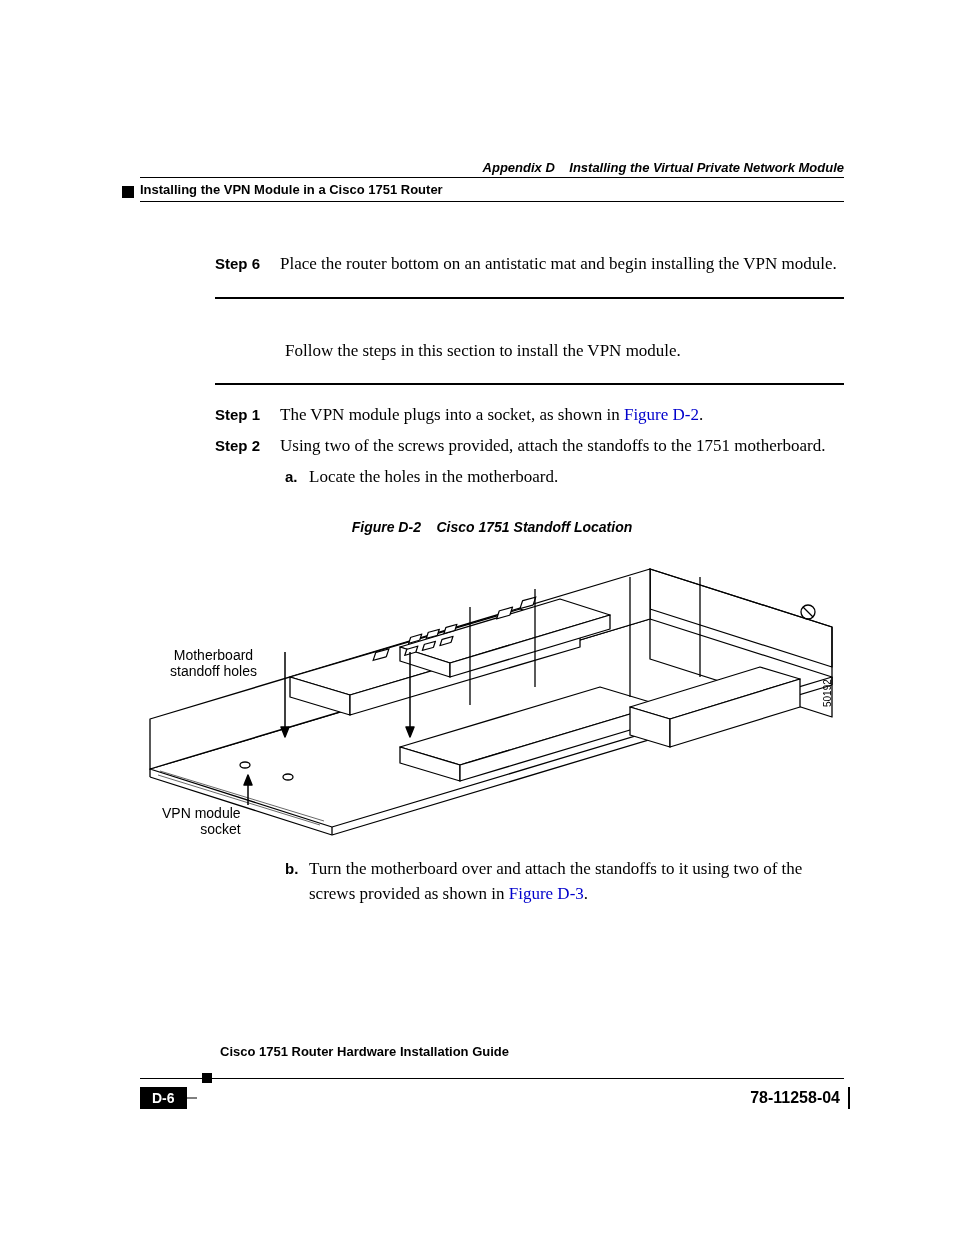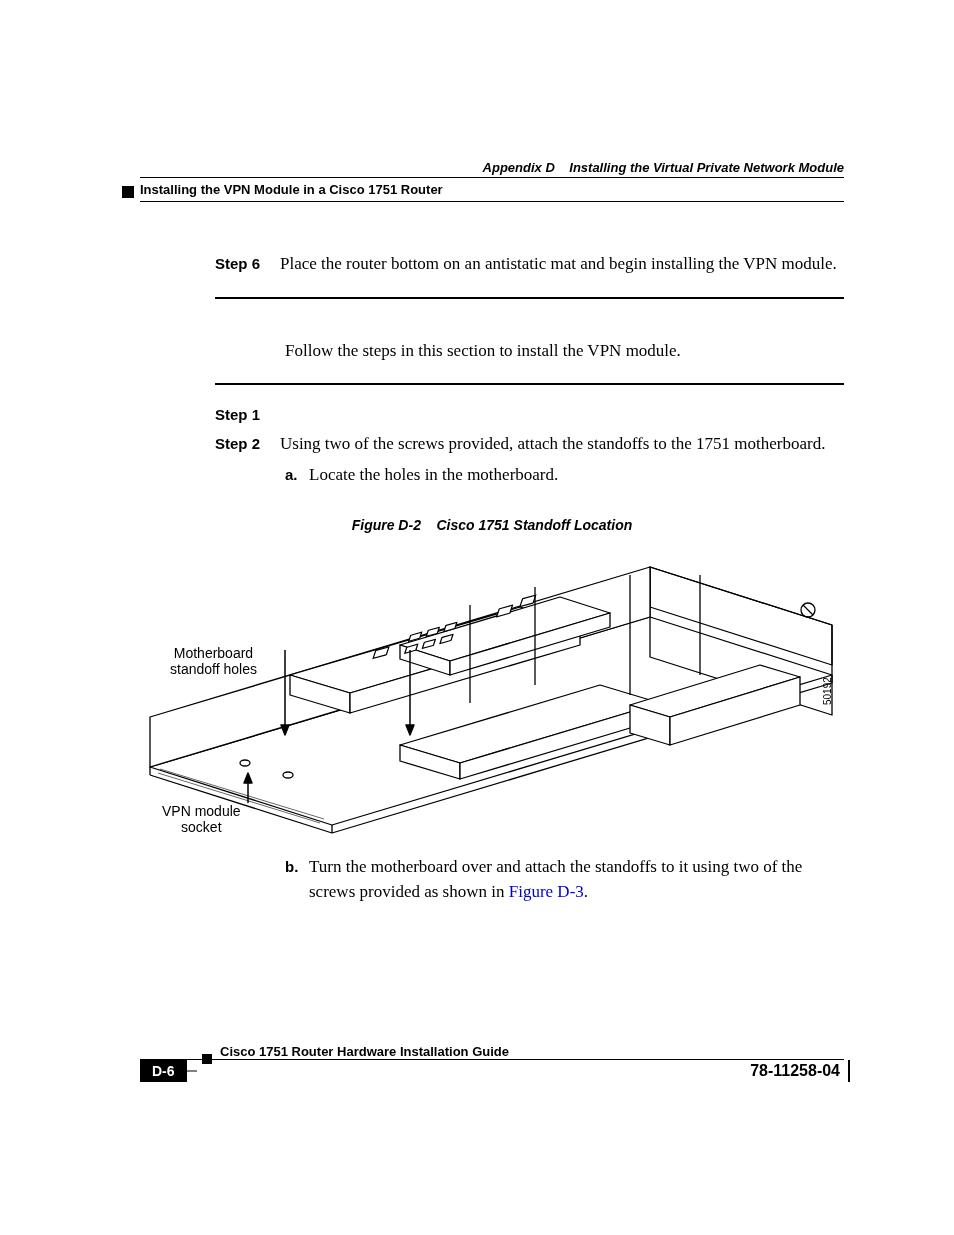--- a/index.html
+++ b/index.html
@@ -139,37 +139,37 @@
     left: 140px;
     right: 110px;
     top: 1044px;
   }
   .footer-title {
     font-family: Arial, Helvetica, sans-serif;
     font-weight: bold;
     font-size: 13px;
     padding-left: 80px;
     border-bottom: 1px solid #000;
-    padding-bottom: 0;
+    padding-bottom: 19px;
     position: relative;
   }
   .footer-title::before {
     content: "";
     position: absolute;
     left: 62px;
     bottom: -5px;
     width: 10px;
     height: 10px;
     background: #000;
   }
   .footer-row {
     display: flex;
     justify-content: space-between;
     align-items: center;
-    margin-top: 0;
+    margin-top: 8px;
     gap: 12px;
   }
   .page-num-box {
     background: #000;
     color: #fff;
     font-family: Arial, Helvetica, sans-serif;
     font-weight: bold;
     font-size: 14px;
     padding: 3px 12px;
     position: relative;
@@ -214,20 +214,23 @@
       <div class="step-label">Step 6</div>
       <div class="step-text">Place the router bottom on an antistatic mat and begin installing the VPN module.</div>
     </div>
     <hr class="thick-rule">
 
     <div class="intro">Follow the steps in this section to install the VPN module.</div>
     <hr class="thick-rule" style="margin-bottom:18px;">
 
     <div class="step-row">
       <div class="step-label">Step 1</div>
+      <div class="step-text">
+        <span>The VPN module plugs into a socket, as shown in </span><a href="#" class="link">Figure D-2</a><span>.</span>
+      </div>
     </div>
 
     <div class="step-row">
       <div class="step-label">Step 2</div>
       <div class="step-text">Using two of the screws provided, attach the standoffs to the 1751 motherboard.</div>
     </div>
 
     <div class="sub-row">
       <div class="sub-label">a.</div>
       <div class="step-text">Locate the holes in the motherboard.</div>
@@ -309,21 +312,21 @@
 
           <g stroke-width="0.6">
             <line x1="18" y1="228" x2="180" y2="278"></line>
             <line x1="20" y1="224" x2="184" y2="274"></line>
           </g>
         </g>
       </svg>
       <div class="callout" style="left:30px; top:60px;margin-top:40px;">
         <span>Motherboard</span><br><span>standoff holes</span>
       </div>
-      <div class="callout" style="left:22px; top:258px;">
+      <div class="callout" style="left:22px; top:258px;text-align:right;">
         <span>VPN module</span><br><span>socket</span>
       </div>
       <div class="figure-id-vertical" style="left:682px; top:160px;">50192</div>
     </div>
 
     <div class="sub-row" style="margin-top:20px;">
       <div class="sub-label">b.</div>
       <div class="step-text">
         <span>Turn the motherboard over and attach the standoffs to it using two of the screws provided as shown in </span><a href="#" class="link">Figure D-3</a><span>.</span>
       </div>

